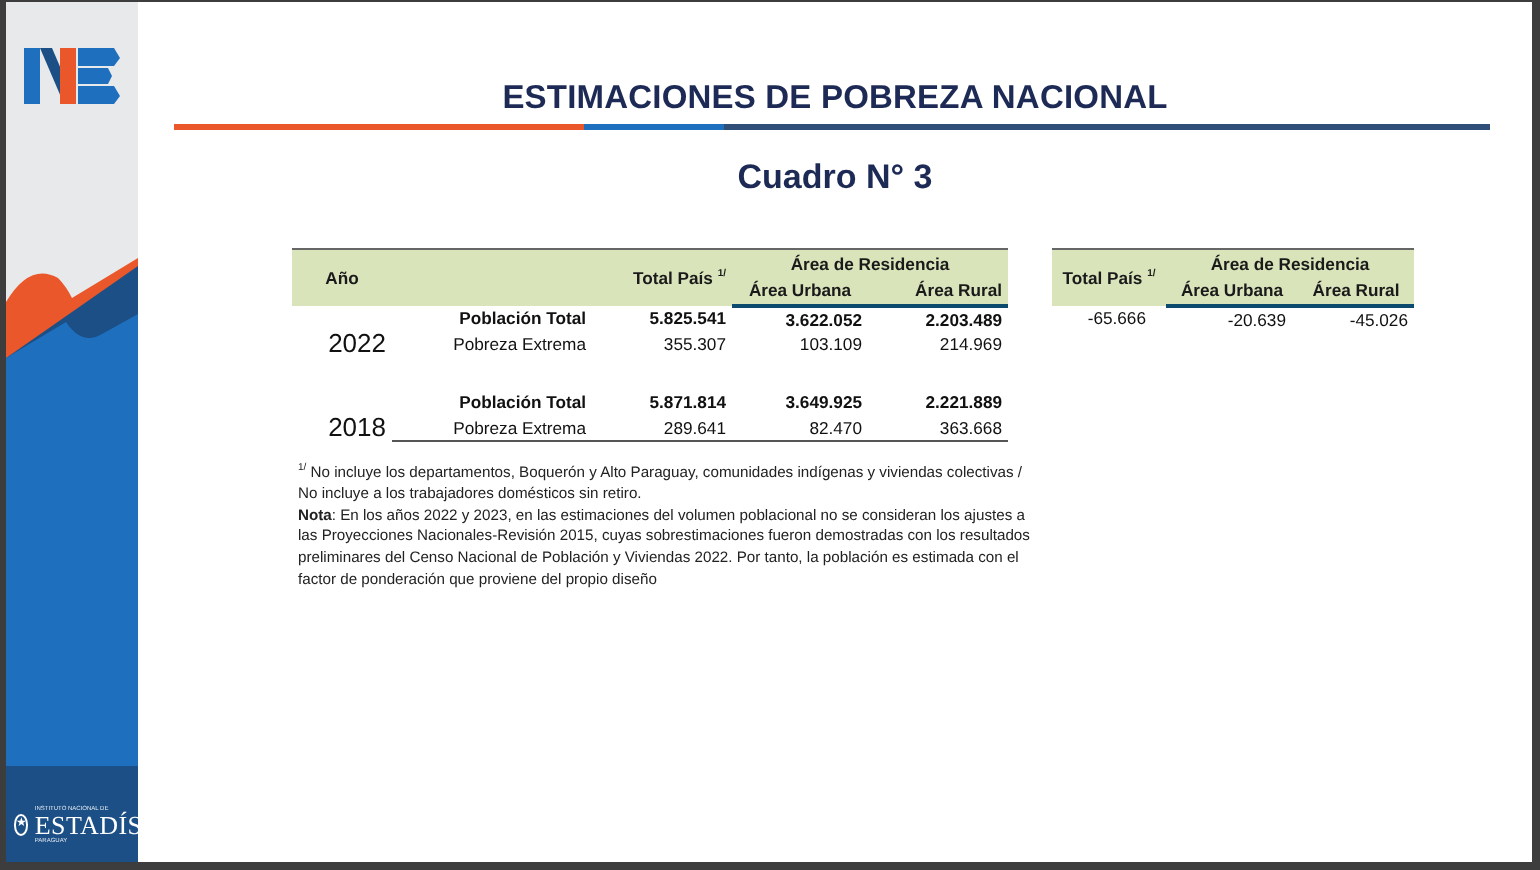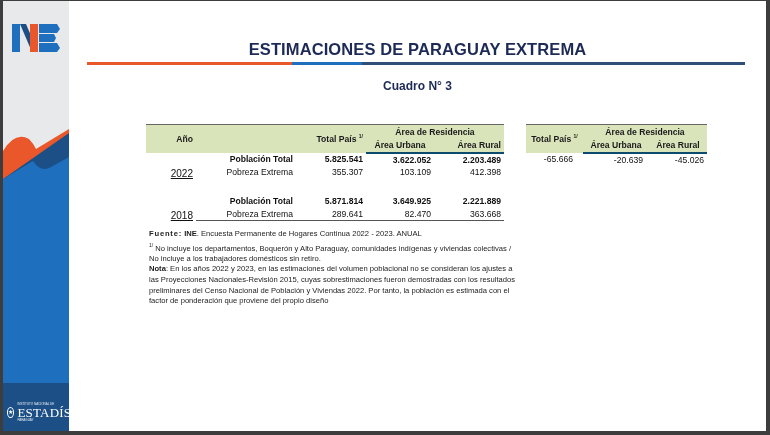--- a/index.html
+++ b/index.html
@@ -36,43 +36,43 @@
     position: absolute; left: 66px; width: 697px; top: 39px; text-align: center;
     font-size: 16.5px; font-weight: bold; color: #1d2a55; letter-spacing: 0.1px;
   }
   .rule { position: absolute; top: 61px; height: 3px; }
   .rule.orange { left: 84px; width: 205px; background: #e9572b; }
   .rule.blue   { left: 289px; width: 70px; background: #1f6fbf; }
   .rule.navy   { left: 359px; width: 383px; background: #2f4f78; }
 
   .cuadro {
     position: absolute; left: 66px; width: 697px; top: 78px; text-align: center;
-    font-size: 12px; font-weight: bold; color: #1d2a55;
+    font-size: 17px; font-weight: bold; color: #1d2a55;
   }
   .subtitle {
     position: absolute; left: 66px; width: 697px; top: 93px; text-align: center;
     font-size: 12.5px; font-weight: bold; color: #1d2a55;
   }
   .subtitle u { text-decoration: underline; }
 
   
   table { border-collapse: collapse; position: absolute; font-size: 8.6px; color: #111; }
   .t-main { left: 143px; top: 123px; width: 358px; }
   .t-diff { left: 523px; top: 123px; width: 181px; }
   th { background: #d9e4bb; font-weight: bold; color: #1a1a1a; font-size: 8.6px; padding: 0 3px; }
   thead tr:first-child th { border-top: 1.5px solid #666; }
   thead tr.sub th { border-bottom: 2px solid #0c4a6e; height: 14px; }
   thead tr:first-child th { height: 14px; }
-  th.left { text-align: right; }
+  th.left { text-align: center; }
   th.center { text-align: center; }
   th.right { text-align: right; }
   td { padding: 0 3px; height: 13px; white-space: nowrap; text-align: right; }
   td.num { text-align: right; }
   td.bold { font-weight: bold; }
-  td.year { font-size: 10px; vertical-align: bottom; padding-bottom: 0; text-decoration: underline; }
+  td.year { font-size: 13px; vertical-align: bottom; padding-bottom: 0; }
   tr.spacer td { height: 16px; }
   tbody tr.last td { border-bottom: 1.5px solid #555; }
   sup { font-size: 5px; vertical-align: super; }
 
   
   .notes {
     position: absolute; left: 146px; top: 228px; width: 372px;
     font-size: 7.6px; line-height: 10.6px; color: #222;
   }
   .notes p { margin-bottom: 0; }
@@ -107,21 +107,21 @@
     <div class="ine-footer">
       <span class="seal">★</span>
       <span class="txt">
         <span class="small">INSTITUTO NACIONAL DE</span>
         <span class="big">ESTADÍSTICA</span>
         <span class="small">PARAGUAY</span>
       </span>
     </div>
   </div>
 
-  <div class="title">ESTIMACIONES DE PARAGUAY EXTREMA</div>
+  <div class="title">ESTIMACIONES DE POBREZA NACIONAL</div>
   <div class="rule orange"></div>
   <div class="rule blue"></div>
   <div class="rule navy"></div>
 
   <div class="cuadro">Cuadro N° 3</div>
 
   <table class="t-main">
     <colgroup>
       <col style="width:50px">
         <col style="width:100px">
@@ -146,21 +146,21 @@
         <td class="year" rowspan="2">2022</td>
         <td class="bold">Población Total</td>
         <td class="num bold">5.825.541</td>
         <td class="num bold">3.622.052</td>
         <td class="num bold">2.203.489</td>
       </tr>
       <tr>
         <td>Pobreza Extrema</td>
         <td class="num">355.307</td>
         <td class="num">103.109</td>
-        <td class="num">412.398</td>
+        <td class="num">214.969</td>
       </tr>
       <tr class="spacer">
           <td colspan="5"></td>
         </tr>
       <tr>
         <td class="year" rowspan="2">2018</td>
         <td class="bold">Población Total</td>
         <td class="num bold">5.871.814</td>
         <td class="num bold">3.649.925</td>
         <td class="num bold">2.221.889</td>
@@ -193,18 +193,17 @@
     <tbody>
       <tr>
         <td class="num" style="padding-right:10px">-65.666</td>
         <td class="num" style="padding-right:6px">-20.639</td>
         <td class="num" style="padding-right:3px">-45.026</td>
       </tr>
     </tbody>
   </table>
 
   <div class="notes">
-    <p><b class="fuente-label">Fuente:</b> <b>INE</b><span>. Encuesta Permanente de Hogares Continua 2022 - 2023. ANUAL</span></p>
     <p><sup>1/</sup><span> No incluye los departamentos, Boquerón y Alto Paraguay, comunidades indígenas y viviendas colectivas / No incluye a los trabajadores domésticos sin retiro.</span></p>
     <p><b>Nota</b><span>: En los años 2022 y 2023, en las estimaciones del volumen poblacional no se consideran los ajustes a las Proyecciones Nacionales-Revisión 2015, cuyas sobrestimaciones fueron demostradas con los resultados preliminares del Censo Nacional de Población y Viviendas 2022. Por tanto, la población es estimada con el factor de ponderación que proviene del propio diseño</span></p>
   </div>
 
 </div>
 
 </body></html>

